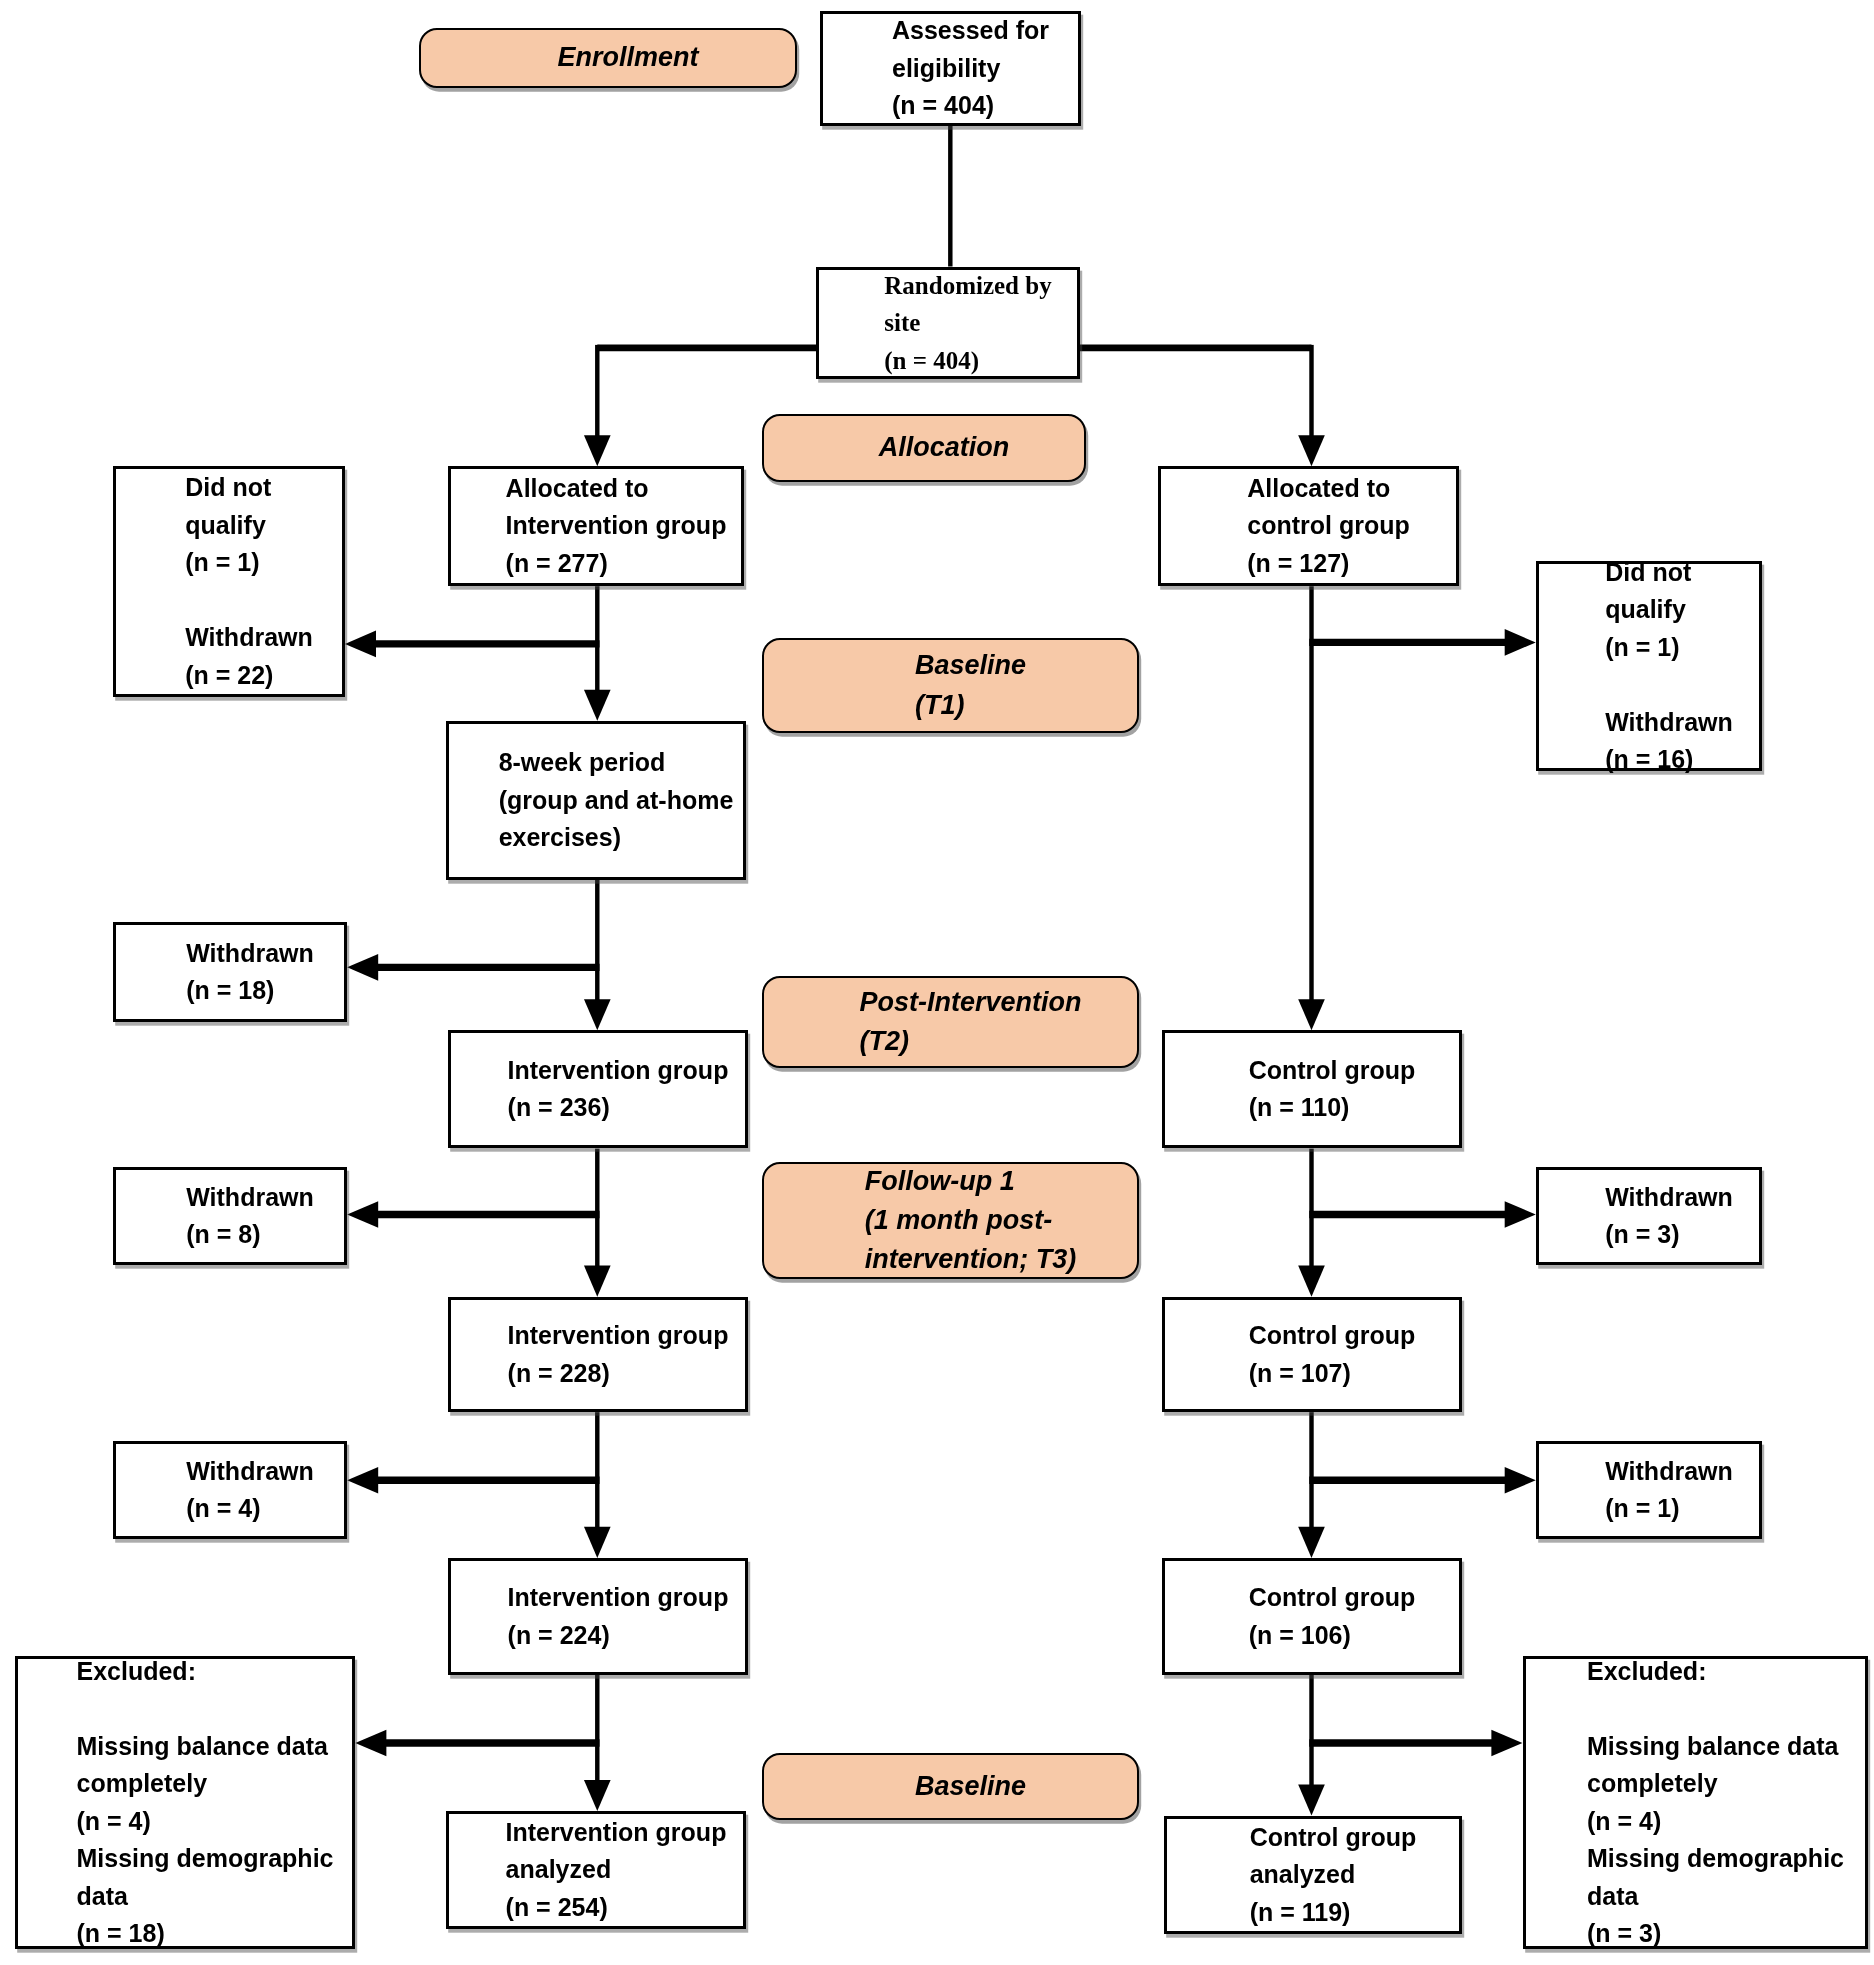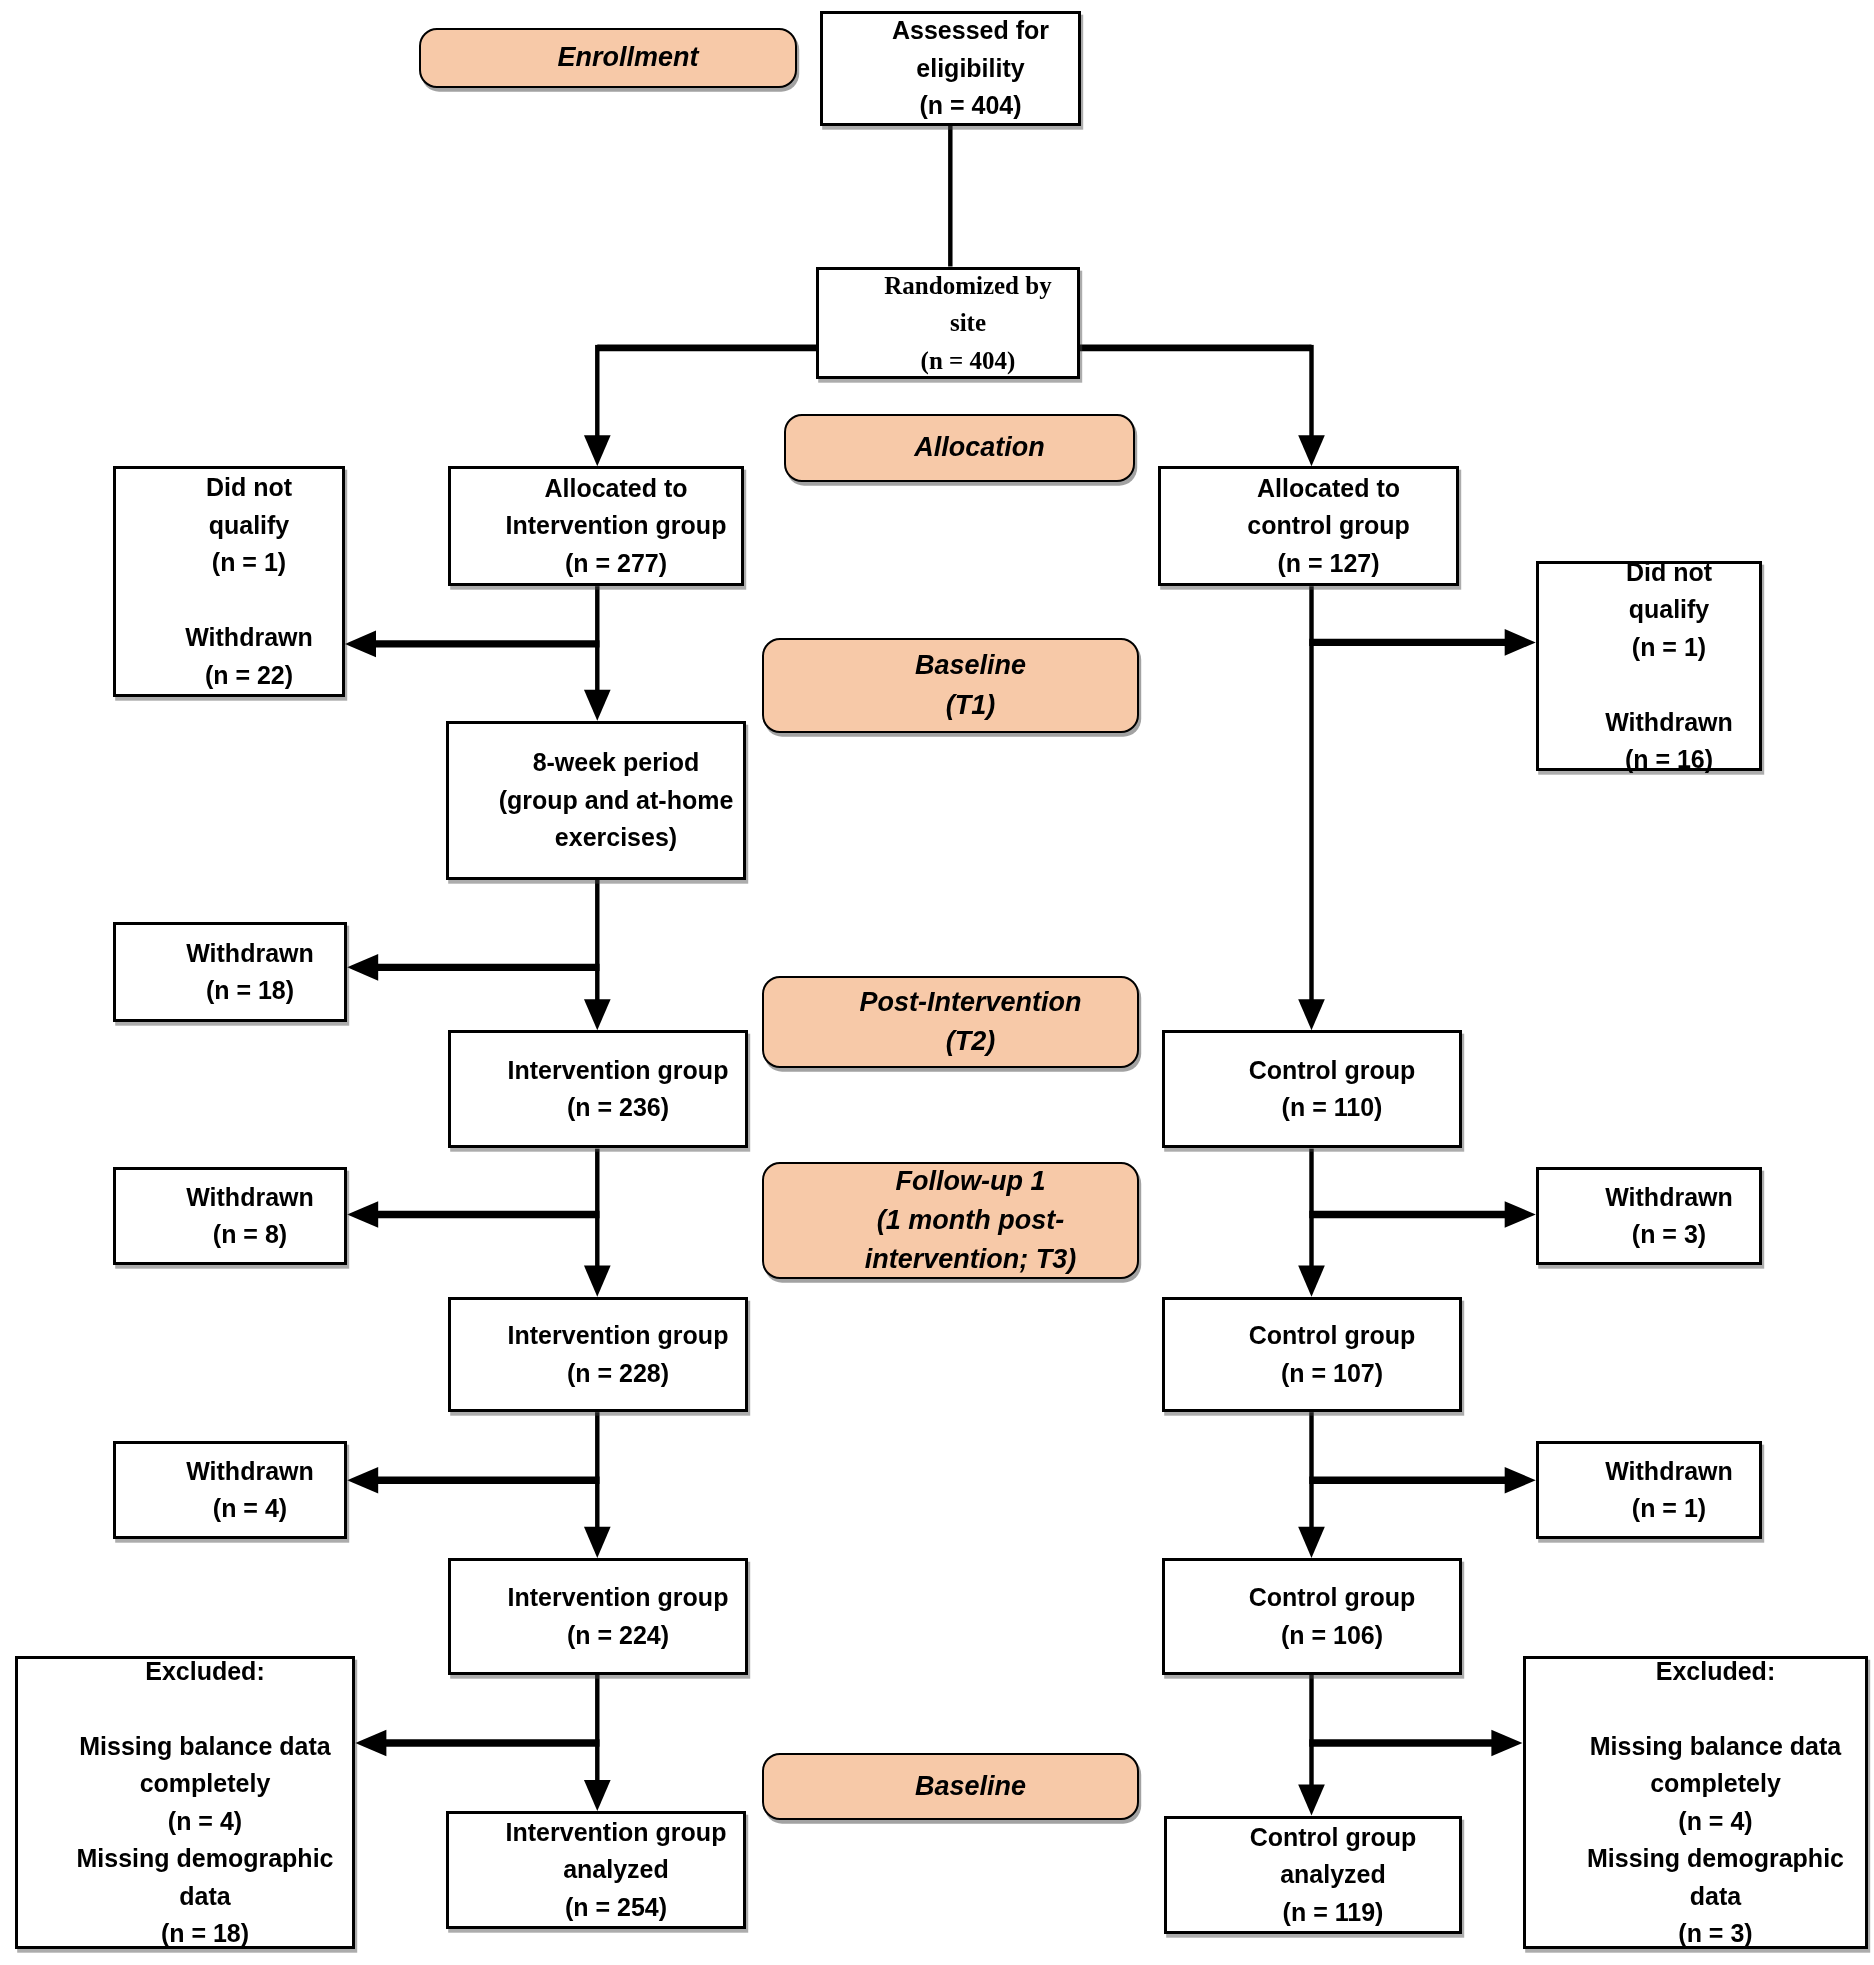--- a/index.html
+++ b/index.html
@@ -7,21 +7,21 @@
     position:relative;
     width:1874px;height:1965px;
     background:#ffffff;
     font-family:"Liberation Sans", sans-serif;
     overflow:hidden;
   }
   #connectors{position:absolute;left:0;top:0;width:1874px;height:1965px;}
   .node{
     position:absolute;
     display:flex;align-items:center;justify-content:center;
-    text-align:center;
+    text-align:left;
     white-space:pre-line;
     box-sizing:border-box;
     color:#000000;
     font-weight:bold;
     padding-left:40px;
   }
   .box{
     background:#ffffff;
     border:3px solid #000000;
     font-size:25px;
@@ -94,21 +94,21 @@
       <polygon points="522,2337 522,2373 480,2355"></polygon>
 
       <polygon points="2033,850 2033,886 2075,868"></polygon>
       <polygon points="2033,1623 2033,1659 2075,1641"></polygon>
       <polygon points="2033,1982 2033,2018 2075,2000"></polygon>
       <polygon points="2015,2337 2015,2373 2057,2355"></polygon>
     </g>
   </svg>
 
   <div class="node stage" style="left:419px;top:28px;width:378px;height:60px;">Enrollment</div>
-  <div class="node stage" style="left:762px;top:414px;width:351px;height:68px;margin-left:22px;">Allocation</div>
+  <div class="node stage" style="left:762px;top:414px;width:324px;height:68px;">Allocation</div>
   <div class="node stage" style="left:762px;top:638px;width:377px;height:95px;">Baseline
 (T1)</div>
   <div class="node stage" style="left:762px;top:976px;width:377px;height:92px;">Post-Intervention
 (T2)</div>
   <div class="node stage" style="left:762px;top:1162px;width:377px;height:117px;">Follow-up 1
 (1 month post-
 intervention; T3)</div>
   <div class="node stage" style="left:762px;top:1753px;width:377px;height:67px;">Baseline</div>
 
   <div class="node box" style="left:820px;top:11px;width:261px;height:115px;">Assessed for

